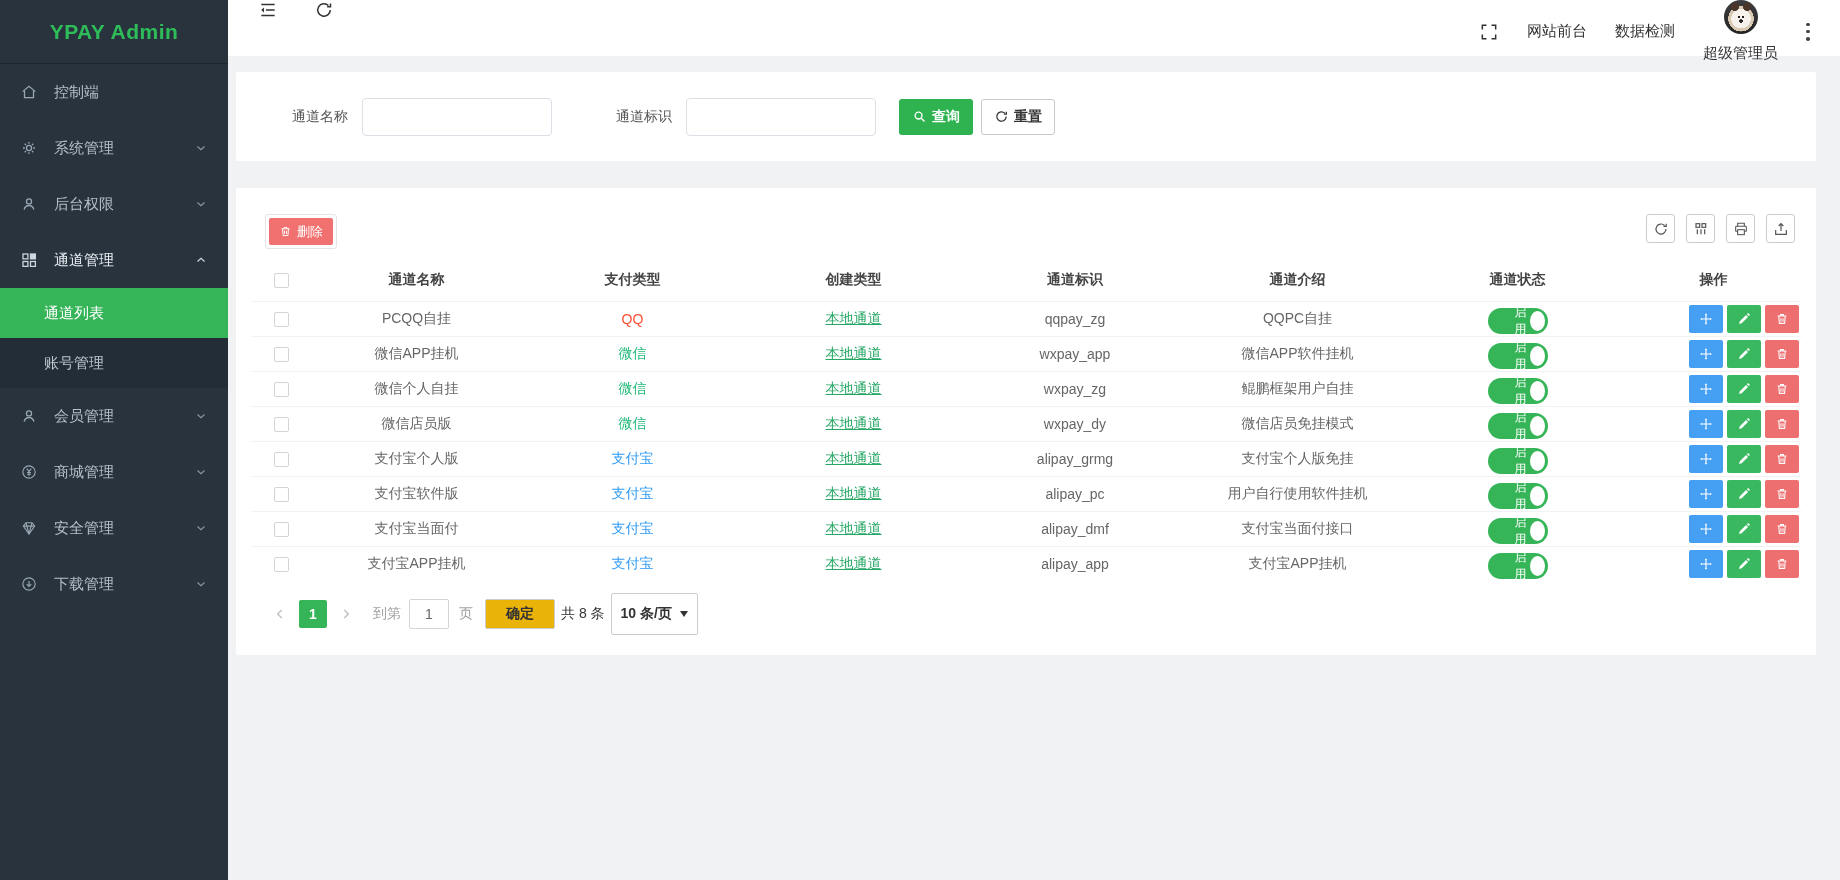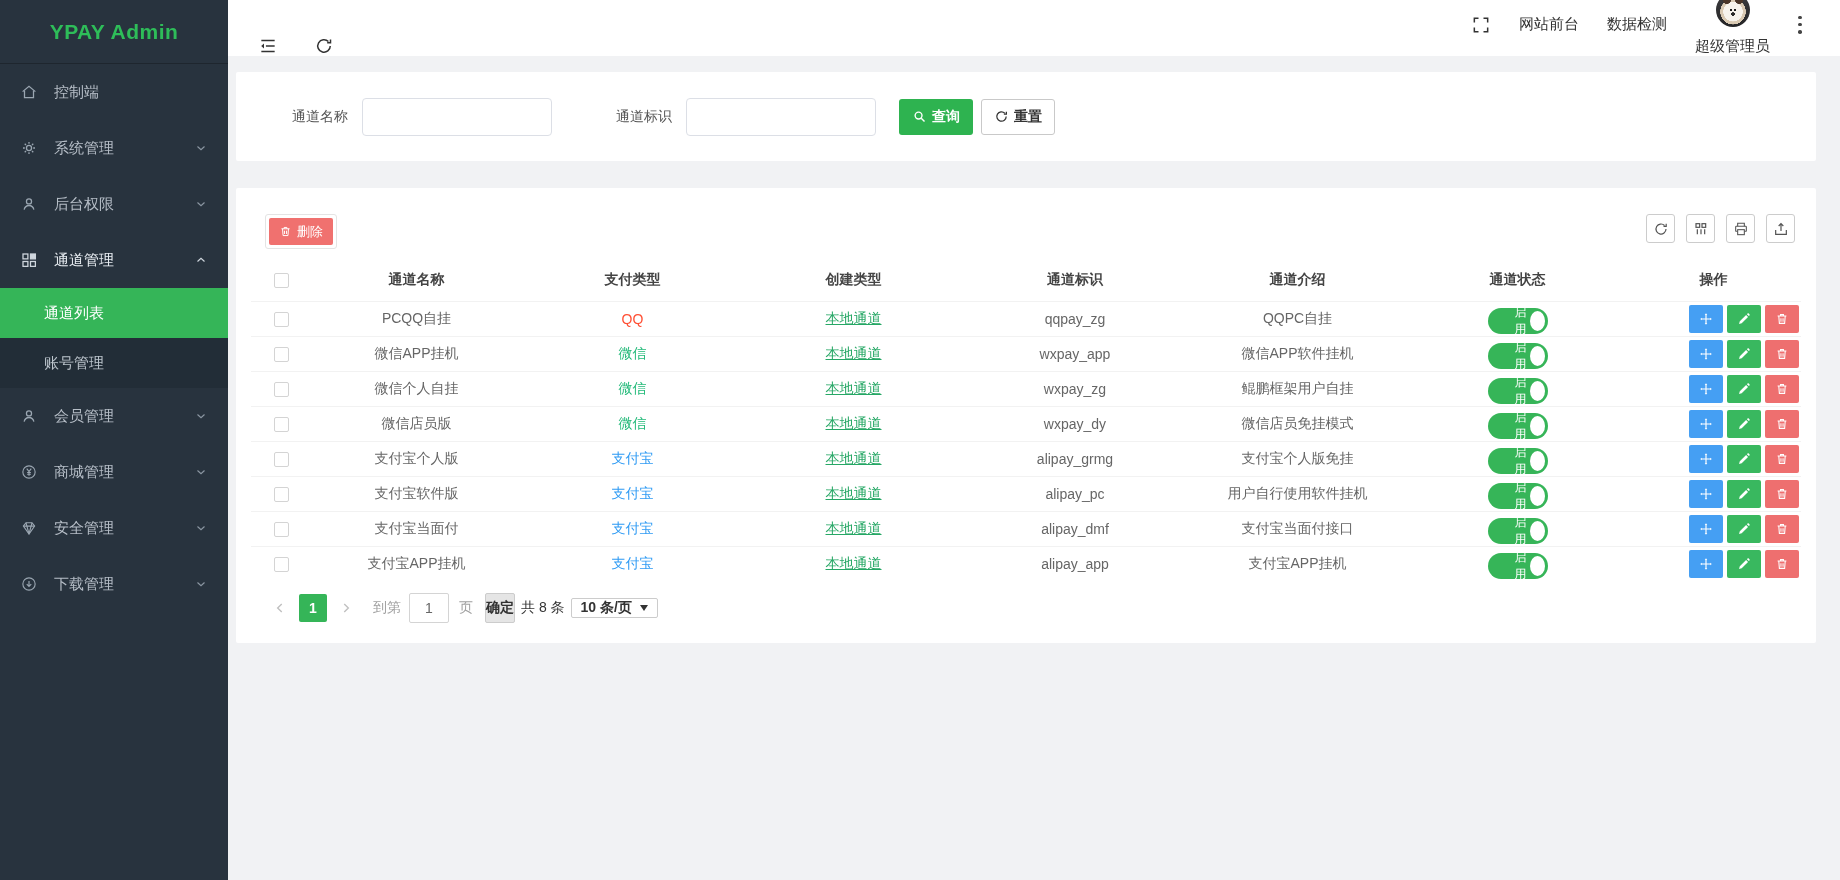--- a/index.html
+++ b/index.html
@@ -16,21 +16,21 @@
   .nav-item .lbl { margin-left:16px; font-size:15px; }
   .nav-item .chev { margin-left:auto; width:14px; height:14px; color:#8b97a2; }
   .nav-item.open { color:#e8edf2; }
   .nav-item.open .ic { color:#cfd6dd; }
   .submenu { background:#222d37;font-family:Liberation Serif, serif; }
   .sub-item { height:50px; display:flex; align-items:center; padding-left:44px; color:#bcc4cc; font-size:15px; cursor:pointer; }
   .sub-item.active { background:#35b558; color:#fff; }
 
   
   .main { flex:1; display:flex; flex-direction:column; min-width:0; }
-  .topbar { height:56px; background:#fff; display:flex; align-items:flex-end; padding:0 38px 0 30px; flex:none; }
+  .topbar { height:56px; background:#fff; display:flex; align-items:flex-start; padding:0 30px 0 30px; flex:none; }
   .tb-icon { width:20px; height:20px; color:#333; cursor:pointer; }
   .tb-left { display:flex; align-items:center; gap:36px; }
   .tb-right { margin-left:auto; display:flex; align-items:center; gap:28px; }
   .tb-link { font-size:15px; color:#333; cursor:pointer; }
   .userbox { display:flex; align-items:center; gap:10px; cursor:pointer;flex-direction:column; }
   .avatar { width:34px; height:34px; border-radius:50%; flex:none;
     background:
       radial-gradient(circle at 32% 20%, #4a3528 0 11%, rgba(0,0,0,0) 12%),
       radial-gradient(circle at 68% 20%, #4a3528 0 11%, rgba(0,0,0,0) 12%),
       radial-gradient(circle at 44% 50%, #1d1d1d 0 4%, rgba(0,0,0,0) 5%),
@@ -80,23 +80,23 @@
   .abtn-del { background:#ee6f6f; }
 
   
   .pager { display:flex; align-items:center; margin:12px 0 0 16px; gap:0; }
   .pg-arrow { width:26px; height:28px; display:flex; align-items:center; justify-content:center; color:#c0c0c0; cursor:pointer; }
   .pg-arrow .ic { width:14px; height:14px; }
   .pg-num { width:28px; height:28px; background:#35b558; color:#fff; font-weight:bold; display:flex; align-items:center; justify-content:center; border-radius:2px; margin:0 6px; cursor:pointer; font-size:14px; }
   .pg-goto { color:#a0a0a0; margin:0 8px 0 14px; }
   .pg-input { width:40px; height:30px; border:1px solid #d4d4d4; border-radius:2px; text-align:center; font-size:14px; color:#666; outline:none; }
   .pg-page { color:#a0a0a0; margin:0 12px 0 10px; }
-  .pg-confirm { background:#e5e5e5; border:1px solid #ccc; border-radius:2px; height:30px; padding:0 0; font-weight:bold; font-size:14px; color:#333; }
+  .pg-confirm { background:#eab308; border:1px solid #ccc; border-radius:2px; height:30px; padding:0 20px; font-weight:bold; font-size:14px; color:#333; }
   .pg-total { margin:0 6px; color:#333; }
-  .pg-select { height:20px; border:1px solid #ccc; border-radius:2px; background:#fff; display:flex; align-items:center; padding:0 9px; cursor:pointer; font-weight:bold; color:#333; }
+  .pg-select { height:42px; border:1px solid #ccc; border-radius:2px; background:#fff; display:flex; align-items:center; padding:0 9px; cursor:pointer; font-weight:bold; color:#333; }
   .caret { width:0; height:0; border-left:4.5px solid transparent; border-right:4.5px solid transparent; border-top:6px solid #333; margin-left:8px; }
 
   .ic { display:inline-block; }
   .ic svg { display:block; width:100%; height:100%; }
   .chev.up svg { transform:rotate(180deg); }
 </style>
 </head>
 <body>
 
 <div class="app">

